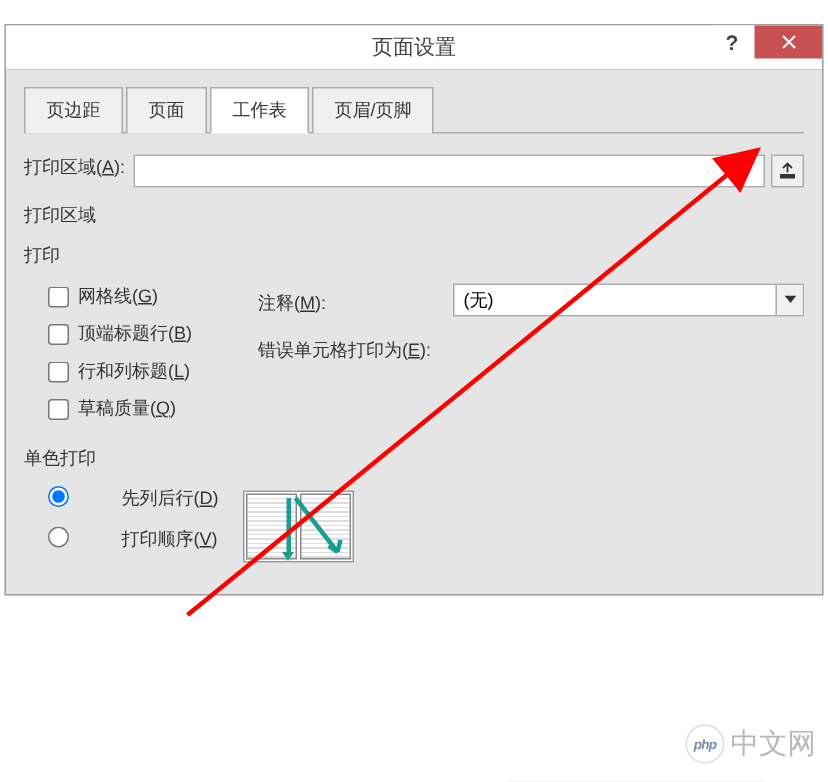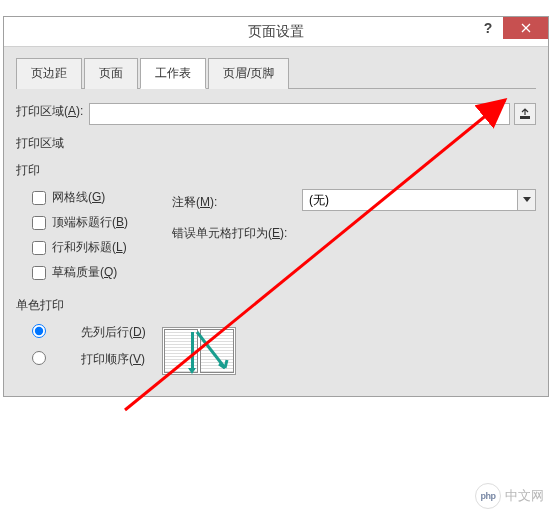--- a/index.html
+++ b/index.html
@@ -49,22 +49,22 @@
 .preview { width: 74px; height: 48px; border: 1px solid #999; display: flex; background: #fff; position: relative; }
 .preview .sheet { width: 34px; height: 44px; border: 1px solid #888; margin: 1px; background: repeating-linear-gradient(0deg,#ddd,#ddd 1px,#fff 1px,#fff 3px); }
 .preview .arrow-v { position: absolute; left: 28px; top: 4px; width: 3px; height: 38px; background: #1a9e8f; }
 .preview .arrow-v:after { content:""; position:absolute; bottom:-4px; left:-3px; border-left:4px solid transparent; border-right:4px solid transparent; border-top:6px solid #1a9e8f; }
 .preview .arrow-d { position: absolute; left: 32px; top: 2px; width: 34px; height: 42px; }
 .preview .arrow-d svg { width: 100%; height: 100%; }
 
 .red-arrow { position: absolute; left: 105px; top: 90px; width: 420px; height: 330px; pointer-events: none; z-index: 5; }
 
 .watermark { position: absolute; right: 8px; bottom: 12px; display: flex; align-items: center; z-index: 6; }
-.watermark .logo { width: 26px; height: 26px; border-radius: 50%; background: #fff; border: 1px solid #ddd; display: flex; align-items: center; justify-content: center; color: #7b8aa6; font-size: 9px; font-weight: bold; letter-spacing: -0.5px; }
-.watermark .txt { margin-left: 4px; color: #b8b8b8; font-size: 13px; }
+.watermark .logo { width: 26px; height: 26px; border-radius: 50%; background: #fff; border: 1px solid #ddd; display: flex; align-items: center; justify-content: center; color: #7b8aa6; font-size: 9px; font-weight: bold; letter-spacing: -0.5px; font-style: italic; }
+.watermark .txt { margin-left: 4px; color: #b8b8b8; font-size: 19px; }
 </style>
 </head>
 <body>
 
 <div class="dialog">
 
   <div class="titlebar">
     <div class="title">页面设置</div>
     <div class="btns">
       <button class="help">?</button>

